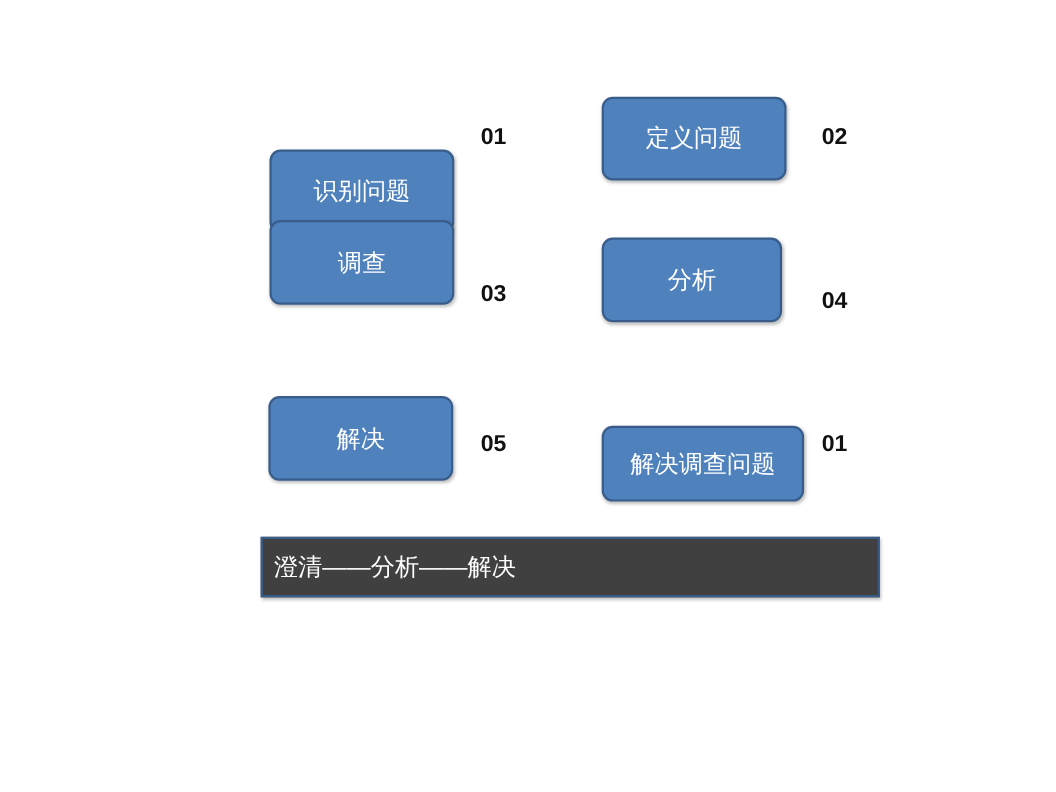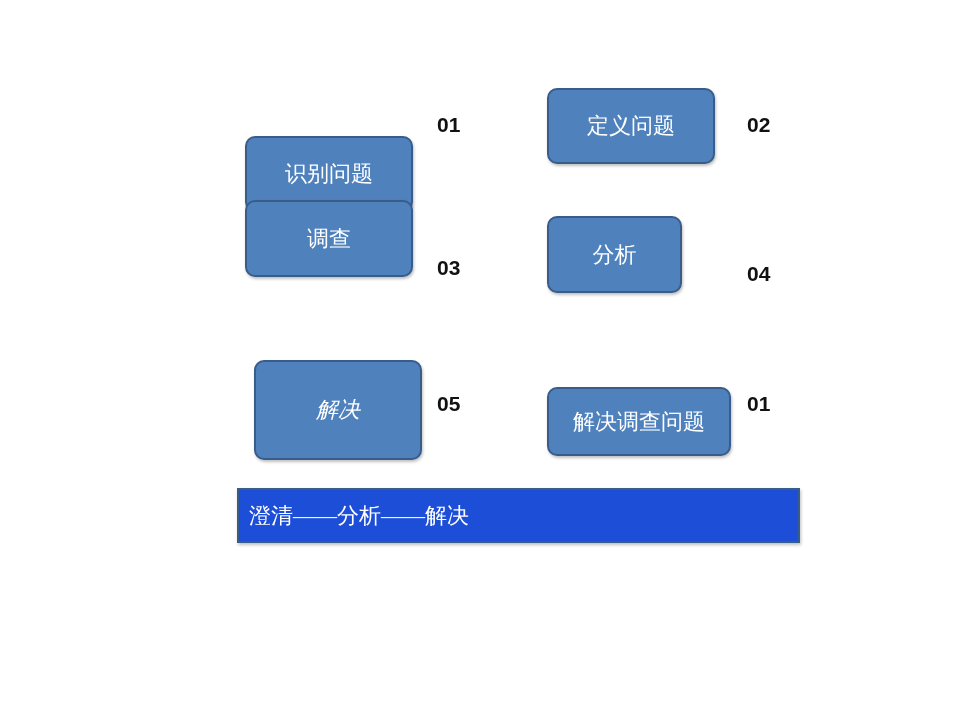--- a/index.html
+++ b/index.html
@@ -5,48 +5,48 @@
   html, body { margin: 0; padding: 0; }
   body { width: 960px; height: 720px; background: #ffffff; position: relative; overflow: hidden;
          font-family: "DejaVu Sans", sans-serif; }
   .box { position: absolute; background: #4f81bd; border: 2px solid #385d8a; border-radius: 10px;
          color: #ffffff; display: flex; align-items: center; justify-content: center;
          font-size: 22px; box-shadow: 1px 2px 3px rgba(0,0,0,0.25); box-sizing: border-box;
          font-family: "DejaVu Serif", serif; }
   .num { position: absolute; font-family: "Liberation Sans", sans-serif; font-weight: bold;
          font-size: 21px; color: #111; }
   .bar { position: absolute; left: 237px; top: 488px; width: 563px; height: 55px;
-         background: #1d4ed8; border: 2px solid #385d8a; box-sizing: border-box;
+         background: #404040; border: 2px solid #385d8a; box-sizing: border-box;
          color: #fff; font-size: 22px; display: flex; align-items: center; padding-left: 10px;
-         font-family: Liberation Serif, serif; box-shadow: 1px 2px 3px rgba(0,0,0,0.25); }
+         font-family: Liberation Sans, sans-serif; box-shadow: 1px 2px 3px rgba(0,0,0,0.25); }
 </style>
 </head>
 <body>
 
 <div class="box" style="left:245px;top:88px;width:168px;height:76px;margin-top:48px;">
     <span>识别问题</span>
   </div>
 <div class="num" style="left:437px;top:113px;">01</div>
 
 <div class="box" style="left:547px;top:88px;width:168px;height:76px;">
     <span>定义问题</span>
   </div>
 <div class="num" style="left:747px;top:113px;">02</div>
 
 <div class="box" style="left:245px;top:200px;width:168px;height:77px;">
     <span>调查</span>
   </div>
 <div class="num" style="left:437px;top:256px;text-align:right;">03</div>
 
-<div class="box" style="left:547px;top:216px;width:135px;height:77px;">
+<div class="box" style="left:547px;top:216px;width:164px;height:77px;">
     <span>分析</span>
   </div>
 <div class="num" style="left:747px;top:262px;">04</div>
 
-<div class="box" style="left:254px;top:360px;width:168px;height:100px;font-style:italic;">
+<div class="box" style="left:244px;top:360px;width:168px;height:77px;">
     <span>解决</span>
   </div>
 <div class="num" style="left:437px;top:392px;">05</div>
 
 <div class="box" style="left:547px;top:387px;width:184px;height:69px;">
     <span>解决调查问题</span>
   </div>
 <div class="num" style="left:747px;top:392px;">01</div>
 
 <div class="bar">

